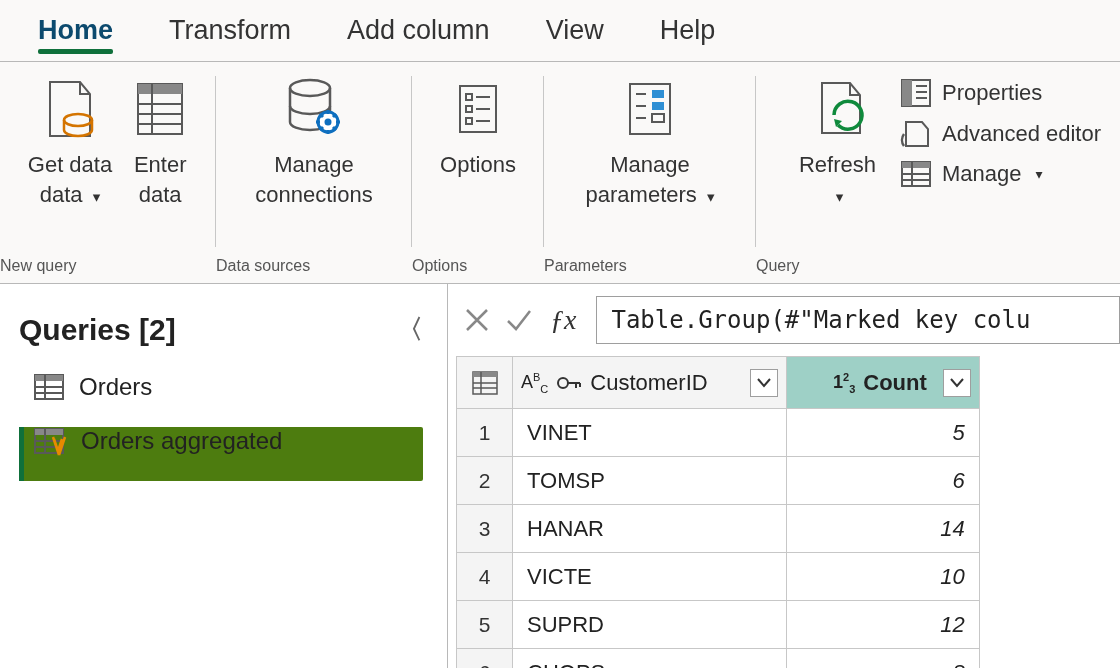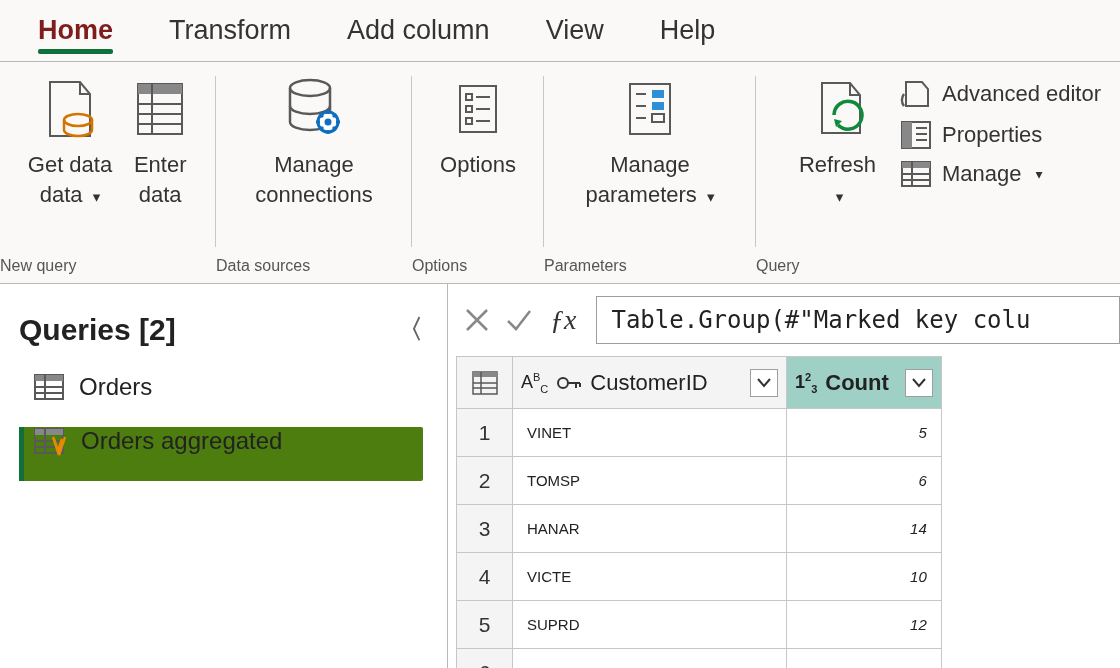--- a/index.html
+++ b/index.html
@@ -1,21 +1,21 @@
 <!DOCTYPE html>
 <html><head>
   <meta charset="utf-8">
   <style>
     * { margin: 0; padding: 0; box-sizing: border-box; }
     body { font-family: "Segoe UI", Arial, sans-serif; font-size: 17px; color: #222; background: #fff; width: 1120px; height: 668px; overflow: hidden; position: relative; }
 
     
     .tabs { display: flex; gap: 56px; padding: 0 38px; height: 62px; align-items: center; background: #faf9f8; border-bottom: 1px solid #b8b8b8; }
     .tab { font-size: 27px; color: #333; cursor: pointer; position: relative; }
-    .tab.active { font-weight: 600; color: #7f1d1d; }
+    .tab.active { font-weight: 600; color: #0c4a6e; }
     .tab.active::after { content: ""; position: absolute; left: 0; right: 0; bottom: -8px; height: 5px; background: #0f703b; border-radius: 2px; }
 
     
     .ribbon { display: flex; height: 222px; background: #faf9f8; border-bottom: 1px solid #b8b8b8; }
     .group { display: flex; flex-direction: column; align-items: center; justify-content: space-between; padding: 10px 0 8px 0; position: relative; }
     .group::after { content: ""; position: absolute; right: 0; top: 14px; bottom: 36px; width: 1px; background: #c7c7c7; }
     .group:last-child::after { display: none; }
     .group-label { font-size: 16px; color: #555; padding-bottom: 0; text-align: left; width: 100%; }
     .group-body { display: flex; align-items: flex-start; justify-content: center; flex: 1; }
 
@@ -47,23 +47,23 @@
     .grid-wrap { padding-left: 4px; }
     table.grid { border-collapse: collapse; }
     .grid th, .grid td { border: 1px solid #c7c7c7; }
     .corner-cell { width: 56px; height: 52px; background: #f4f4f4; text-align: center; }
     .col-header { height: 52px; background: #f4f4f4; font-size: 22px; font-weight: 400; color: #222; }
     .col-header.selected { background: #9ed0c6; font-weight: 600; }
     .col-header-inner { display: flex; align-items: center; gap: 8px; padding: 0 8px; height: 100%; }
     .col-header .flex-spacer { flex: 1; }
     .filter-btn { width: 28px; height: 28px; border: 1px solid #9e9e9e; display: flex; align-items: center; justify-content: center; background: #fff; cursor: pointer; }
     .col-customer { width: 274px; }
-    .col-count { width: 136px; }
+    .col-count { width: 136px; padding-left: 38px; }
     .row-header { width: 56px; height: 48px; background: #f4f4f4; text-align: center; font-size: 21px; color: #333; }
-    td.cell { font-size: 15px; padding: 0 14px; height: 48px; color: #222; }
+    td.cell { font-size: 22px; padding: 0 14px; height: 48px; color: #222; }
     td.cell.num { text-align: right; font-style: italic; }
 
     svg { display: block; }
   </style>
 </head>
 <body>
 
 <div class="tabs">
   <div class="tab active">Home</div>
   <div class="tab">Transform</div>
@@ -172,38 +172,38 @@
             <path d="M44 6 v12 h10" fill="none" stroke="#595959" stroke-width="2"></path>
             <path d="M28 38 a14 14 0 1 1 4 10" fill="none" stroke="#0f8a3c" stroke-width="3.5"></path>
             <path d="M36 44 l-6 6 l-2 -8 z" fill="#0f8a3c"></path>
           </svg>
         </span>
         <span class="label"><span>Refresh</span><br><span class="chev">▾</span></span>
       </div>
       <div class="small-btns">
         <div class="small-btn">
           <span>
-            <svg width="32" height="32" viewBox="0 0 32 32">
-              <path d="M6 4 h16 l6 7 v17 h-22 z" fill="none" stroke="#595959" stroke-width="2"></path>
-              <path d="M4 16 a10 10 0 0 0 0 12" fill="none" stroke="#595959" stroke-width="2.5"></path>
-            </svg>
-          </span>
-          <span>Advanced editor</span>
-        </div>
-        <div class="small-btn">
-          <span>
             <svg width="32" height="30" viewBox="0 0 32 30">
               <rect x="2" y="2" width="28" height="26" fill="none" stroke="#595959" stroke-width="2"></rect>
               <rect x="2" y="2" width="10" height="26" fill="#888"></rect>
               <line x1="16" y1="8" x2="27" y2="8" stroke="#595959" stroke-width="2"></line>
               <line x1="16" y1="14" x2="27" y2="14" stroke="#595959" stroke-width="2"></line>
               <line x1="16" y1="20" x2="27" y2="20" stroke="#595959" stroke-width="2"></line>
             </svg>
           </span>
           <span>Properties</span>
+        </div>
+        <div class="small-btn">
+          <span>
+            <svg width="32" height="32" viewBox="0 0 32 32">
+              <path d="M6 4 h16 l6 7 v17 h-22 z" fill="none" stroke="#595959" stroke-width="2"></path>
+              <path d="M4 16 a10 10 0 0 0 0 12" fill="none" stroke="#595959" stroke-width="2.5"></path>
+            </svg>
+          </span>
+          <span>Advanced editor</span>
         </div>
         <div class="small-btn">
           <span>
             <svg width="32" height="28" viewBox="0 0 32 28">
               <rect x="2" y="2" width="28" height="24" fill="none" stroke="#595959" stroke-width="2"></rect>
               <rect x="2" y="2" width="28" height="6" fill="#888"></rect>
               <line x1="2" y1="14" x2="30" y2="14" stroke="#595959" stroke-width="2"></line>
               <line x1="2" y1="20" x2="30" y2="20" stroke="#595959" stroke-width="2"></line>
               <line x1="12" y1="2" x2="12" y2="26" stroke="#595959" stroke-width="2"></line>
             </svg>

